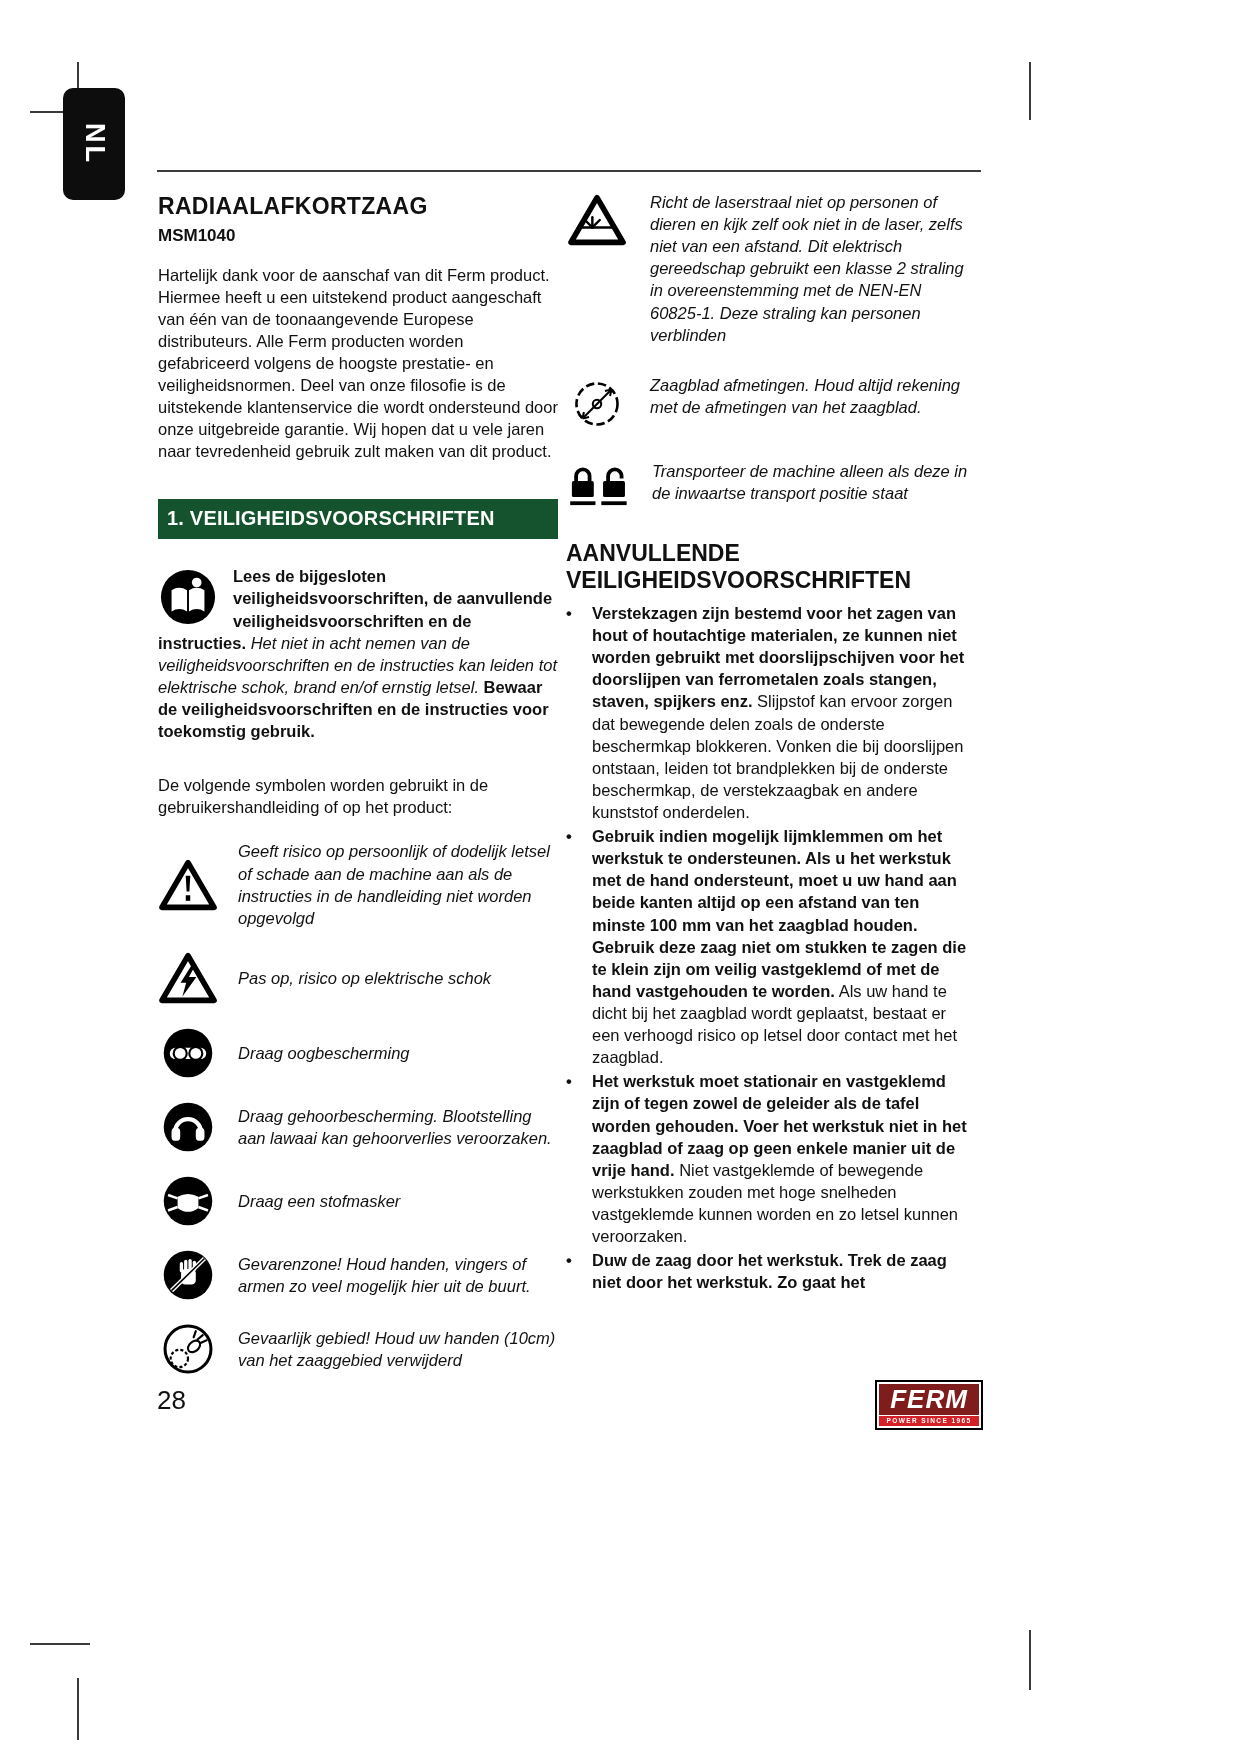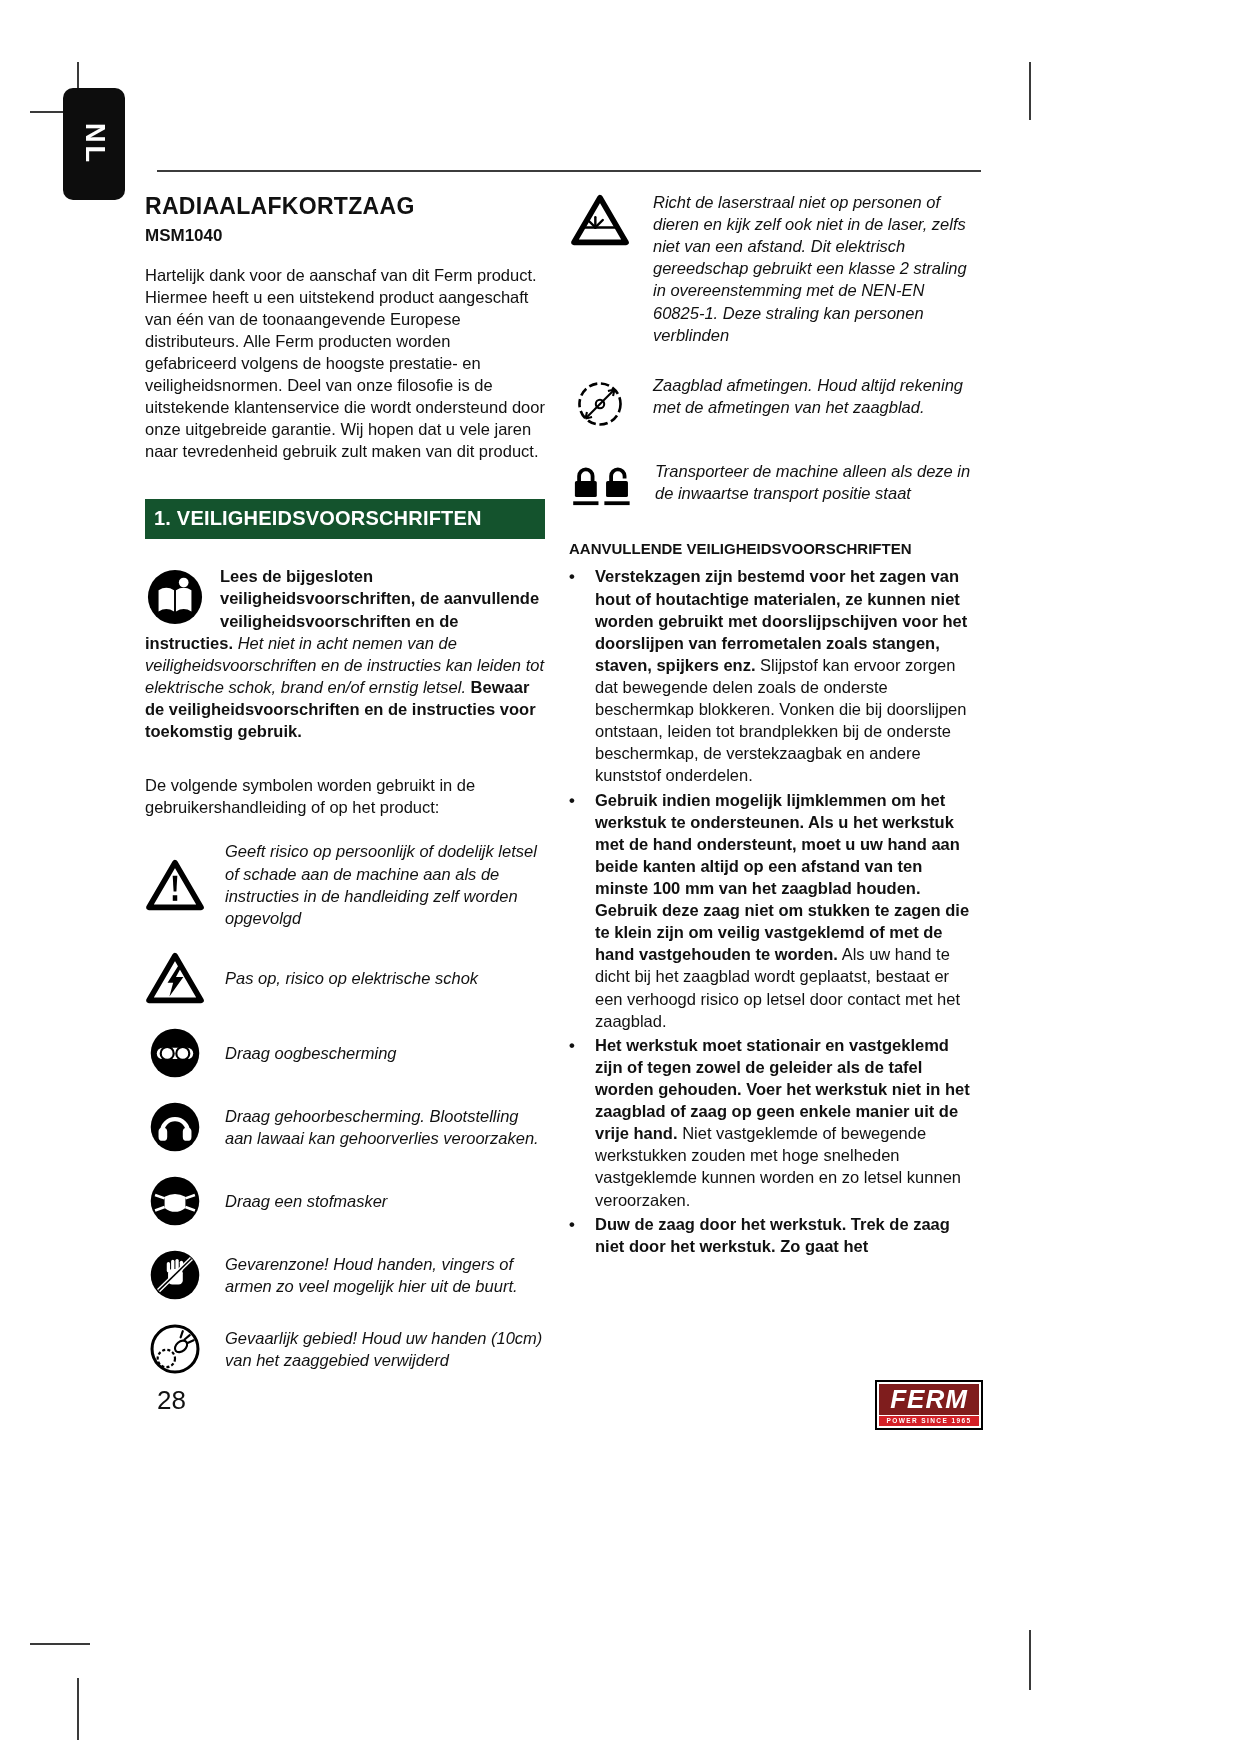--- a/index.html
+++ b/index.html
@@ -15,21 +15,21 @@
     background:#0d0d0d; border-radius:10px;
     display:flex; align-items:center; justify-content:center;
   }
   .nl-tab span {
     color:#fff; font-size:27px; font-weight:bold; letter-spacing:3px;
     writing-mode:vertical-rl;
   }
 
   .top-rule { position:absolute; left:157px; top:170px; width:824px; height:2px; background:#3c3c3c; }
 
-  .content { position:absolute; left:145px; top:191px; width:826px; display:flex; gap:24px; }
+  .content { position:absolute; left:158px; top:191px; width:826px; display:flex; gap:8px; }
   .col { font-size:16.5px; line-height:1.34; }
   .col-left { width:400px; }
   .col-right { width:402px; }
 
   .doc-title { font-size:23px; font-weight:bold; letter-spacing:0.3px; }
   .model { font-size:17px; font-weight:bold; margin-top:3px; }
   .intro { margin-top:16px; }
 
   .banner {
     margin-top:36px; background:#14532d; color:#fff;
@@ -45,21 +45,21 @@
   .symbols-intro { margin-top:32px; clear:both; }
 
   .sym-row { display:flex; align-items:center; gap:20px; margin-top:22px; }
   .sym-icon { flex:0 0 60px; display:flex; justify-content:center; }
   .sym-text { font-style:italic; }
 
   .notice-row { display:flex; align-items:flex-start; gap:16px; margin-bottom:28px; }
   .notice-icon { flex:0 0 62px; display:flex; justify-content:center; padding-top:2px; }
   .notice-text { font-style:italic; padding-left:6px; }
 
-  .add-heading { font-size:15px; font-weight:bold; line-height:1.18; margin:19px 0 8px; }
+  .add-heading { font-size:23px; font-weight:bold; line-height:1.18; margin:19px 0 8px; }
 
   .bullet { display:flex; margin-top:2px; }
   .bullet-marker { flex:0 0 26px; font-weight:bold; }
   .bullet-text { flex:1; }
 
   .footer-page-num { position:absolute; left:157px; top:1385px; font-size:26px; }
 
   .ferm-logo {
     position:absolute; left:875px; top:1380px; width:108px;
     border:2px solid #000; background:#fff; padding:2px;
@@ -117,21 +117,21 @@
       <p class="symbols-intro">De volgende symbolen worden gebruikt in de gebruikershandleiding of op het product:</p>
 
       <div class="sym-row">
         <span class="sym-icon">
           <svg width="60" height="54" viewBox="0 0 64 58">
             <path d="M32 5 L60 53 H4 Z" fill="none" stroke="#000" stroke-width="6" stroke-linejoin="round"></path>
             <path d="M29.5 19 h5 l-1 17 h-3 Z" fill="#000"></path>
             <rect x="29.6" y="40" width="4.8" height="6" fill="#000"></rect>
           </svg>
         </span>
-        <p class="sym-text">Geeft risico op persoonlijk of dodelijk letsel of schade aan de machine aan als de instructies in de handleiding zelf worden opgevolgd</p>
+        <p class="sym-text">Geeft risico op persoonlijk of dodelijk letsel of schade aan de machine aan als de instructies in de handleiding niet worden opgevolgd</p>
       </div>
 
       <div class="sym-row">
         <span class="sym-icon">
           <svg width="60" height="54" viewBox="0 0 64 58">
             <path d="M32 5 L60 53 H4 Z" fill="none" stroke="#000" stroke-width="6" stroke-linejoin="round"></path>
             <polygon points="36,15 24,34 30,34 26,49 41,28 33,28 40,15" fill="#000"></polygon>
           </svg>
         </span>
         <p class="sym-text">Pas op, risico op elektrische schok</p>

